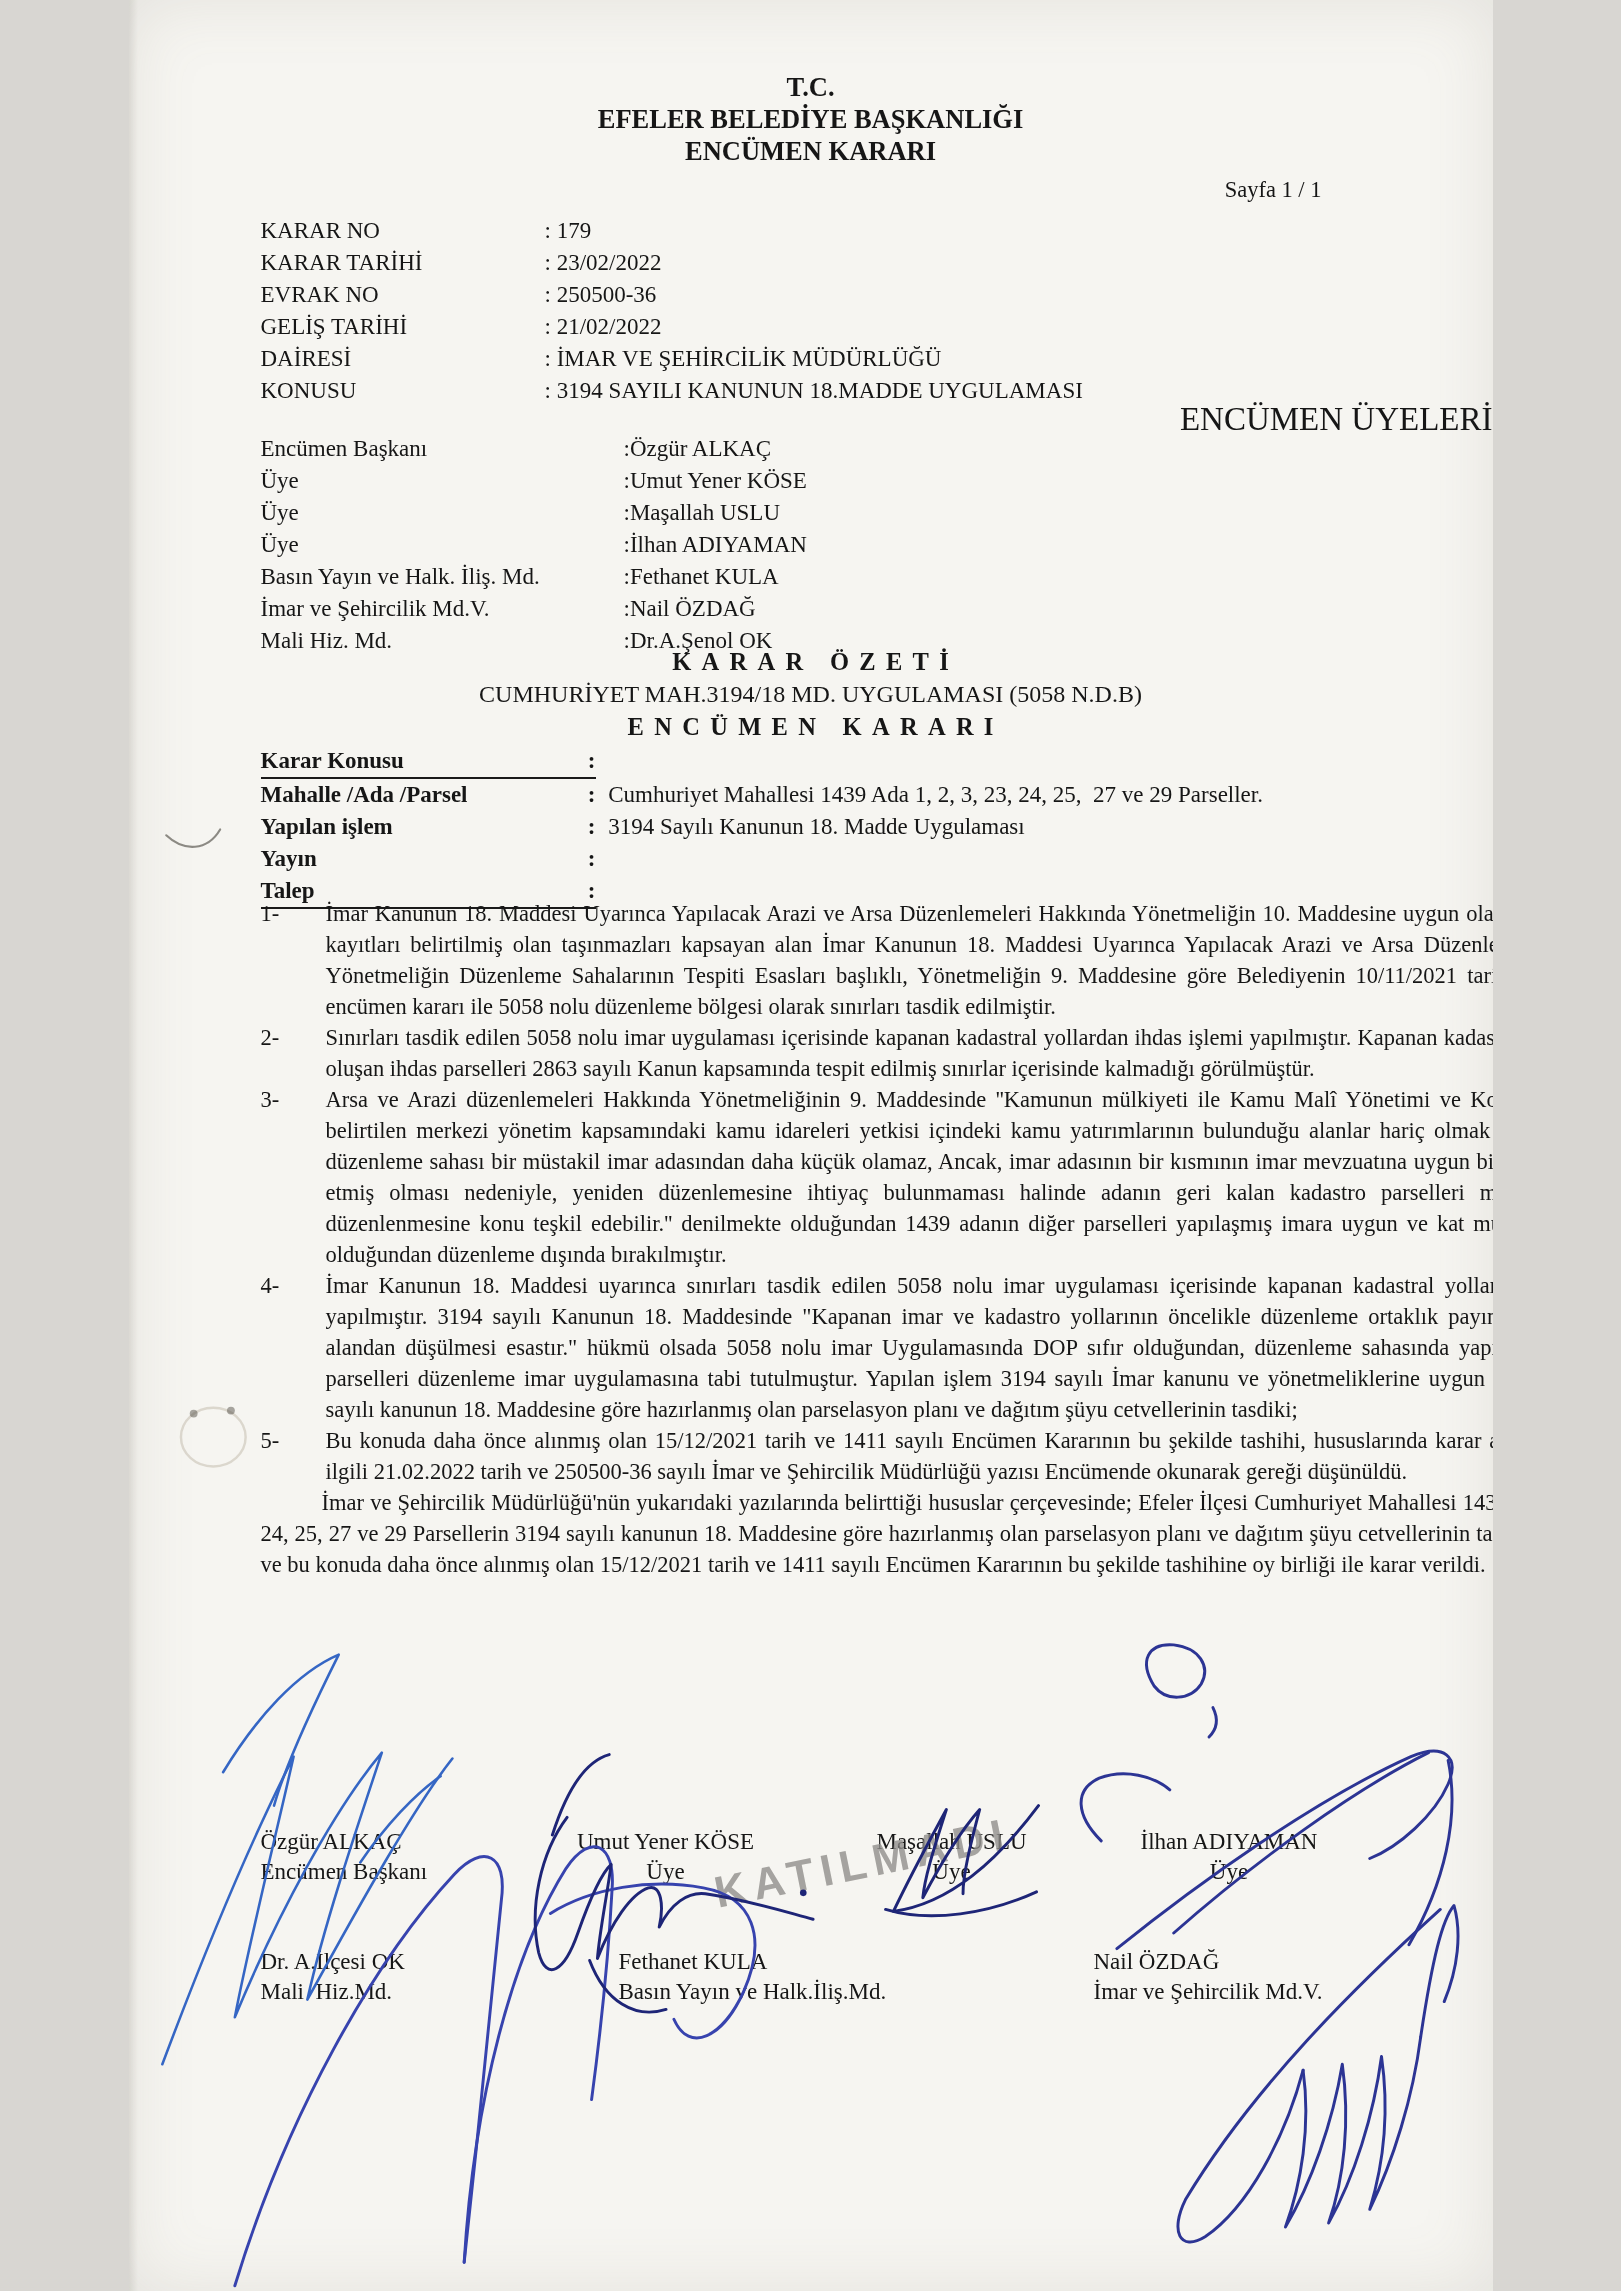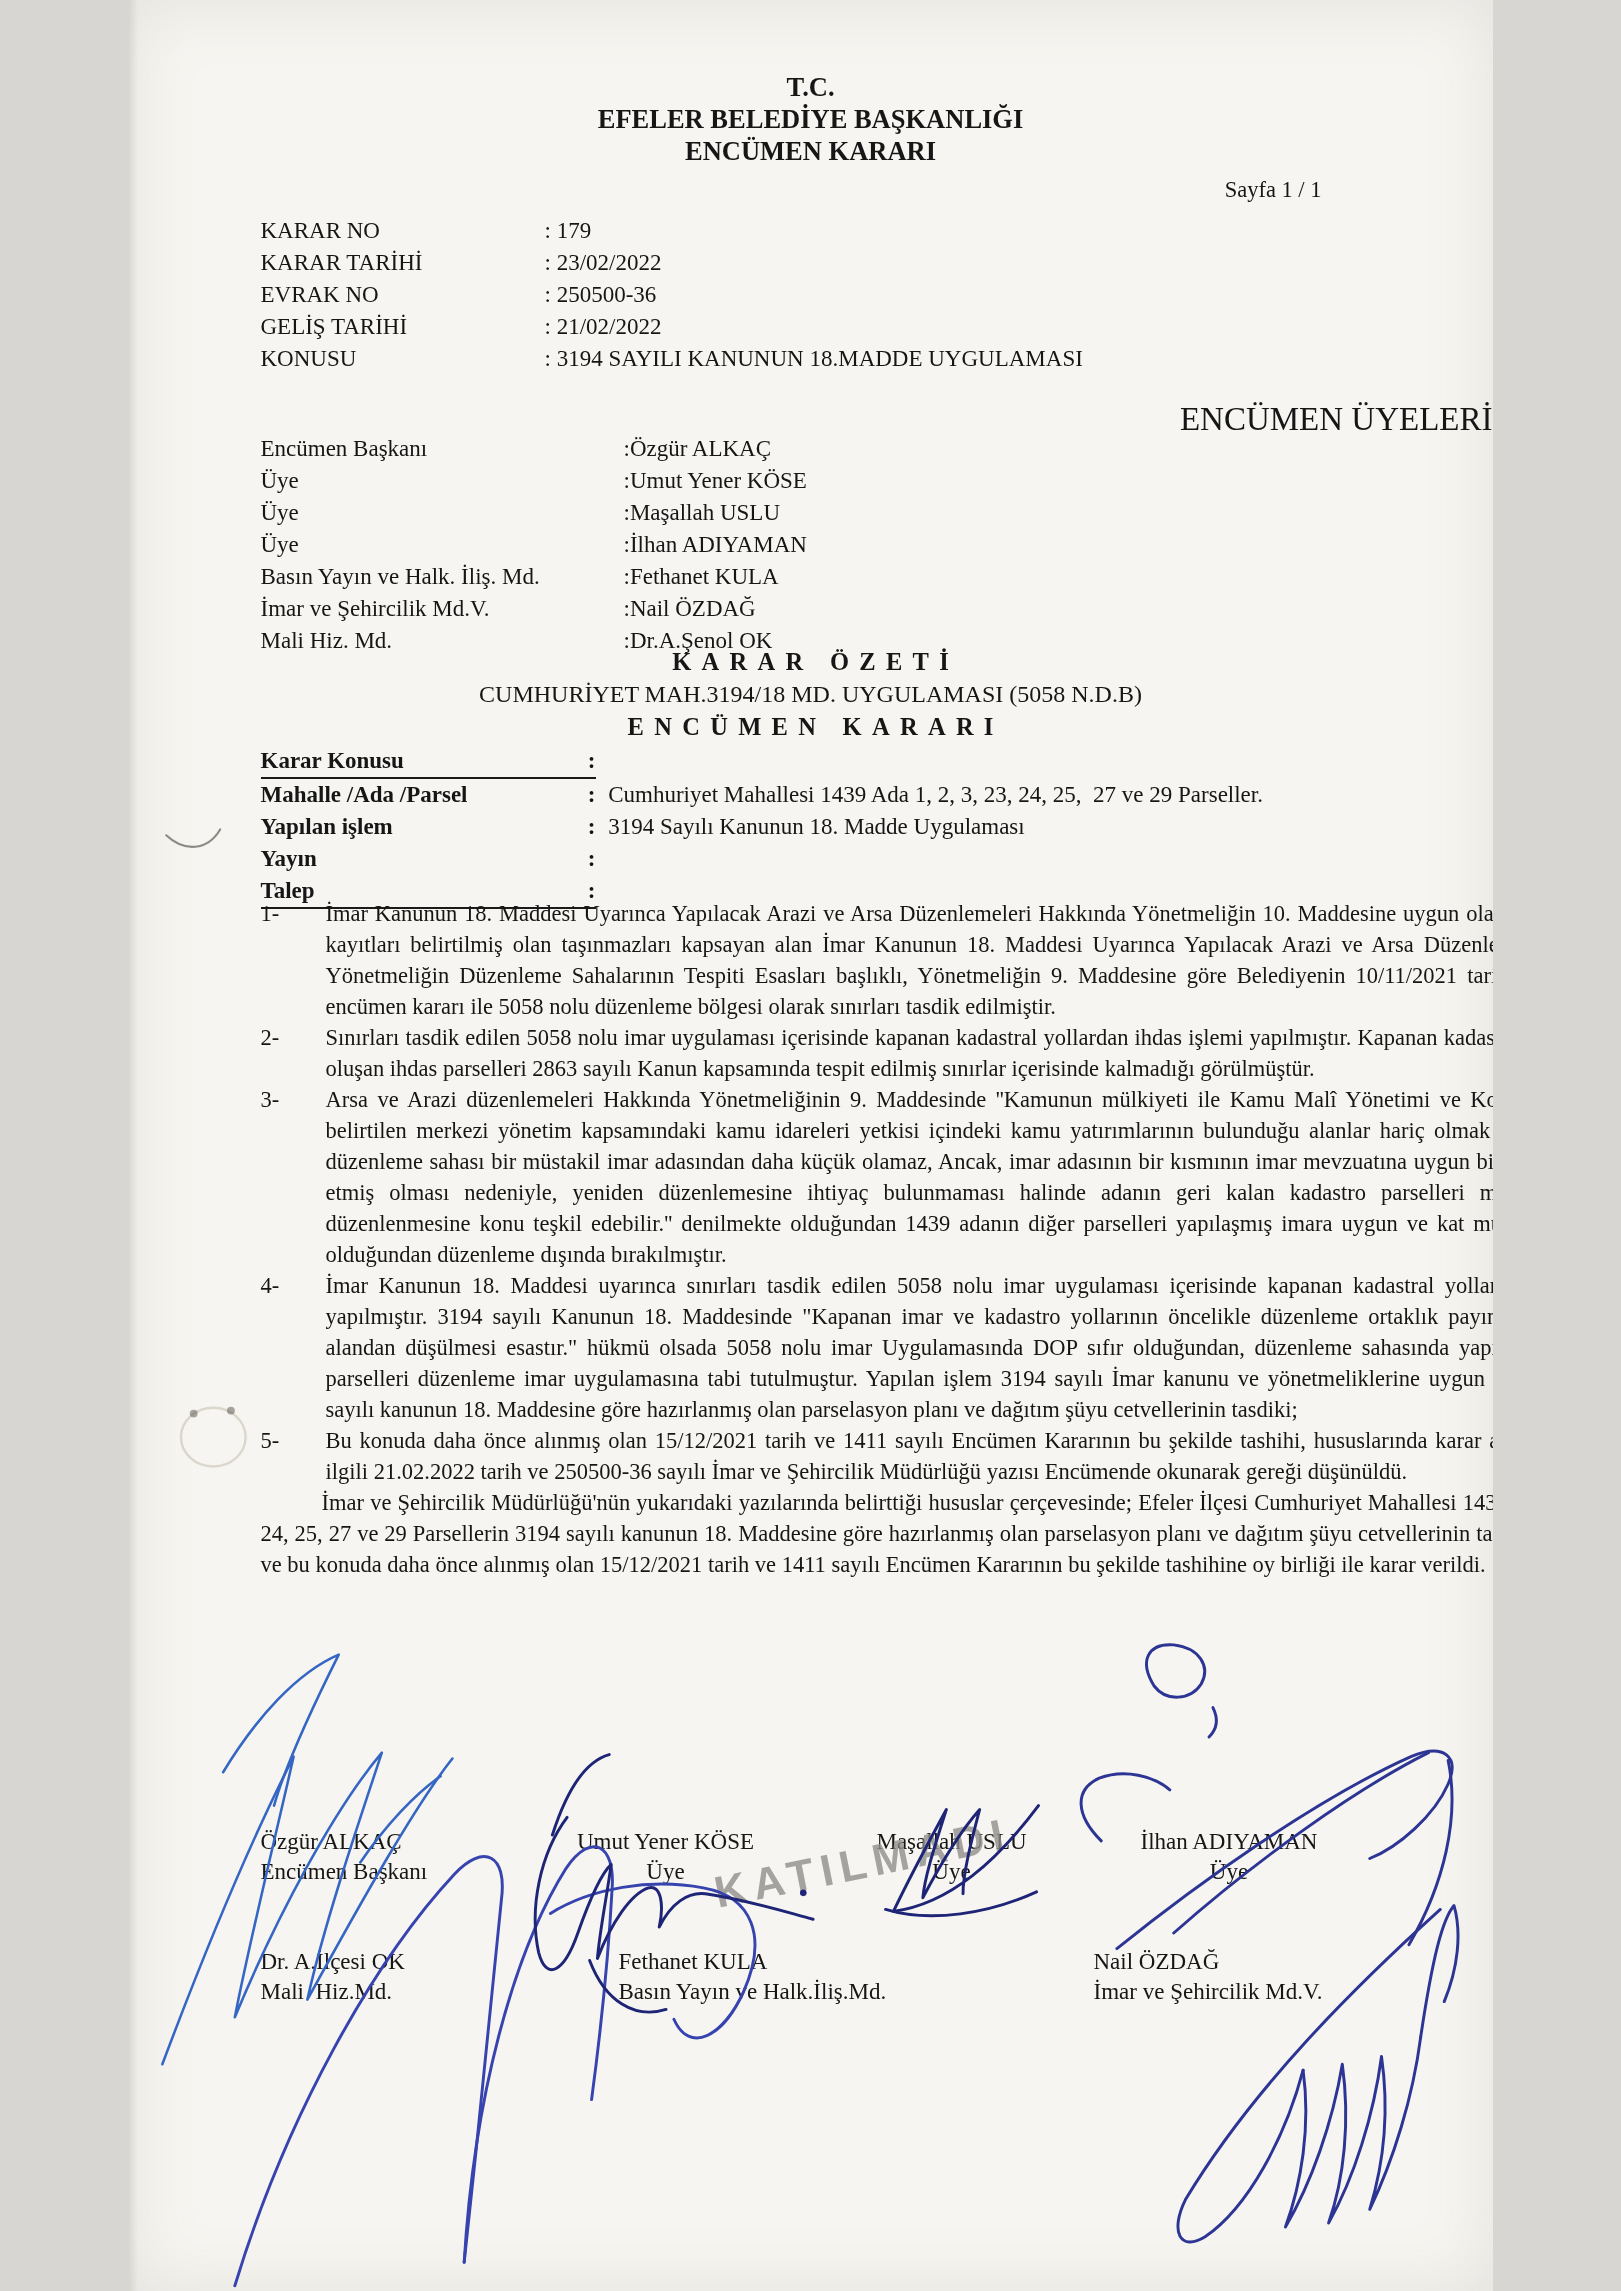--- a/index.html
+++ b/index.html
@@ -92,20 +92,24 @@
     </div>
     <div class="mrow">
       <span class="mlabel">EVRAK NO</span>
         <span class="mvalue">250500-36</span>
     </div>
     <div class="mrow">
       <span class="mlabel">GELİŞ TARİHİ</span>
         <span class="mvalue">21/02/2022</span>
     </div>
     <div class="mrow">
+      <span class="mlabel">DAİRESİ</span>
+        <span class="mvalue">İMAR VE ŞEHİRCİLİK MÜDÜRLÜĞÜ</span>
+    </div>
+    <div class="mrow">
       <span class="mlabel">KONUSU</span>
         <span class="mvalue">3194 SAYILI KANUNUN 18.MADDE UYGULAMASI</span>
     </div>
   </div>
 
   <div class="members-title">ENCÜMEN ÜYELERİ</div>
   <div class="members">
     <div class="mrow">
       <span class="member-role">Encümen Başkanı</span>
         <span class="member-name">Özgür ALKAÇ</span>

